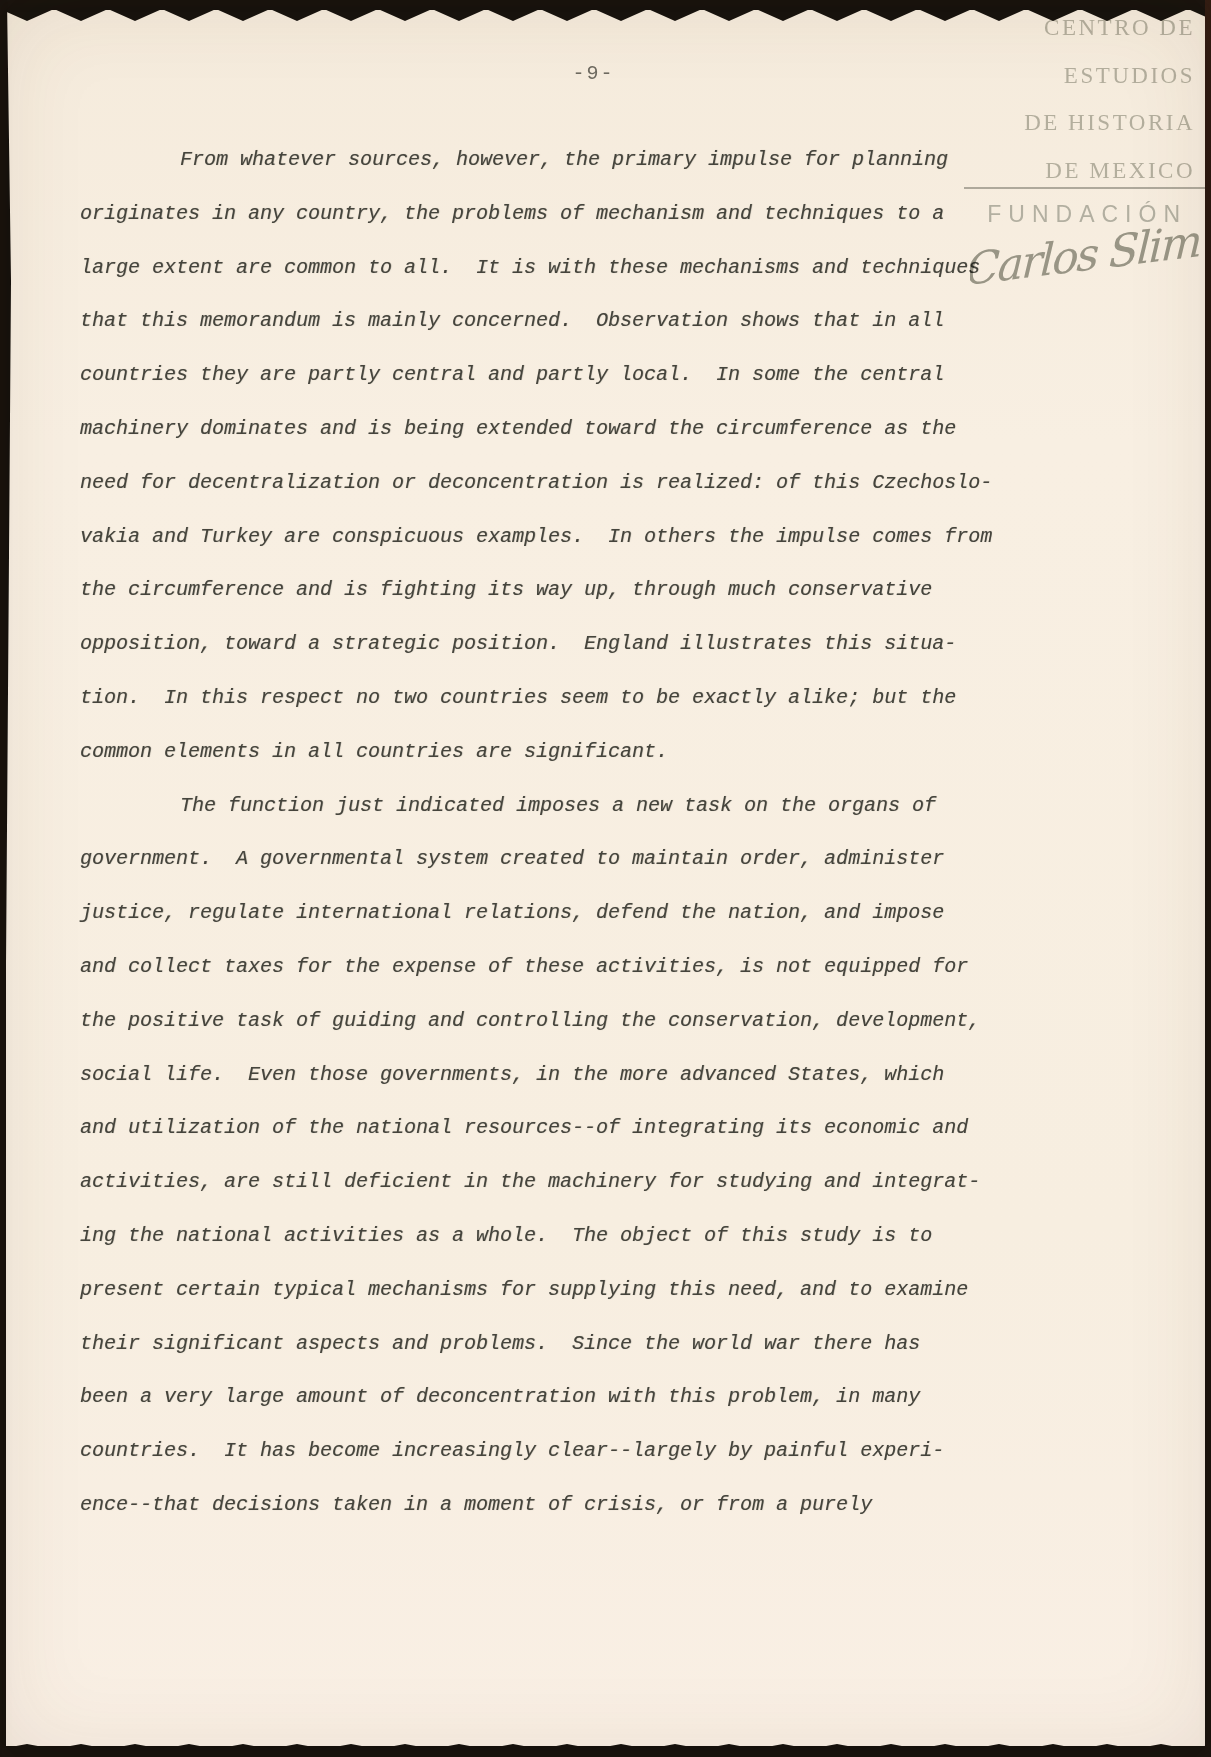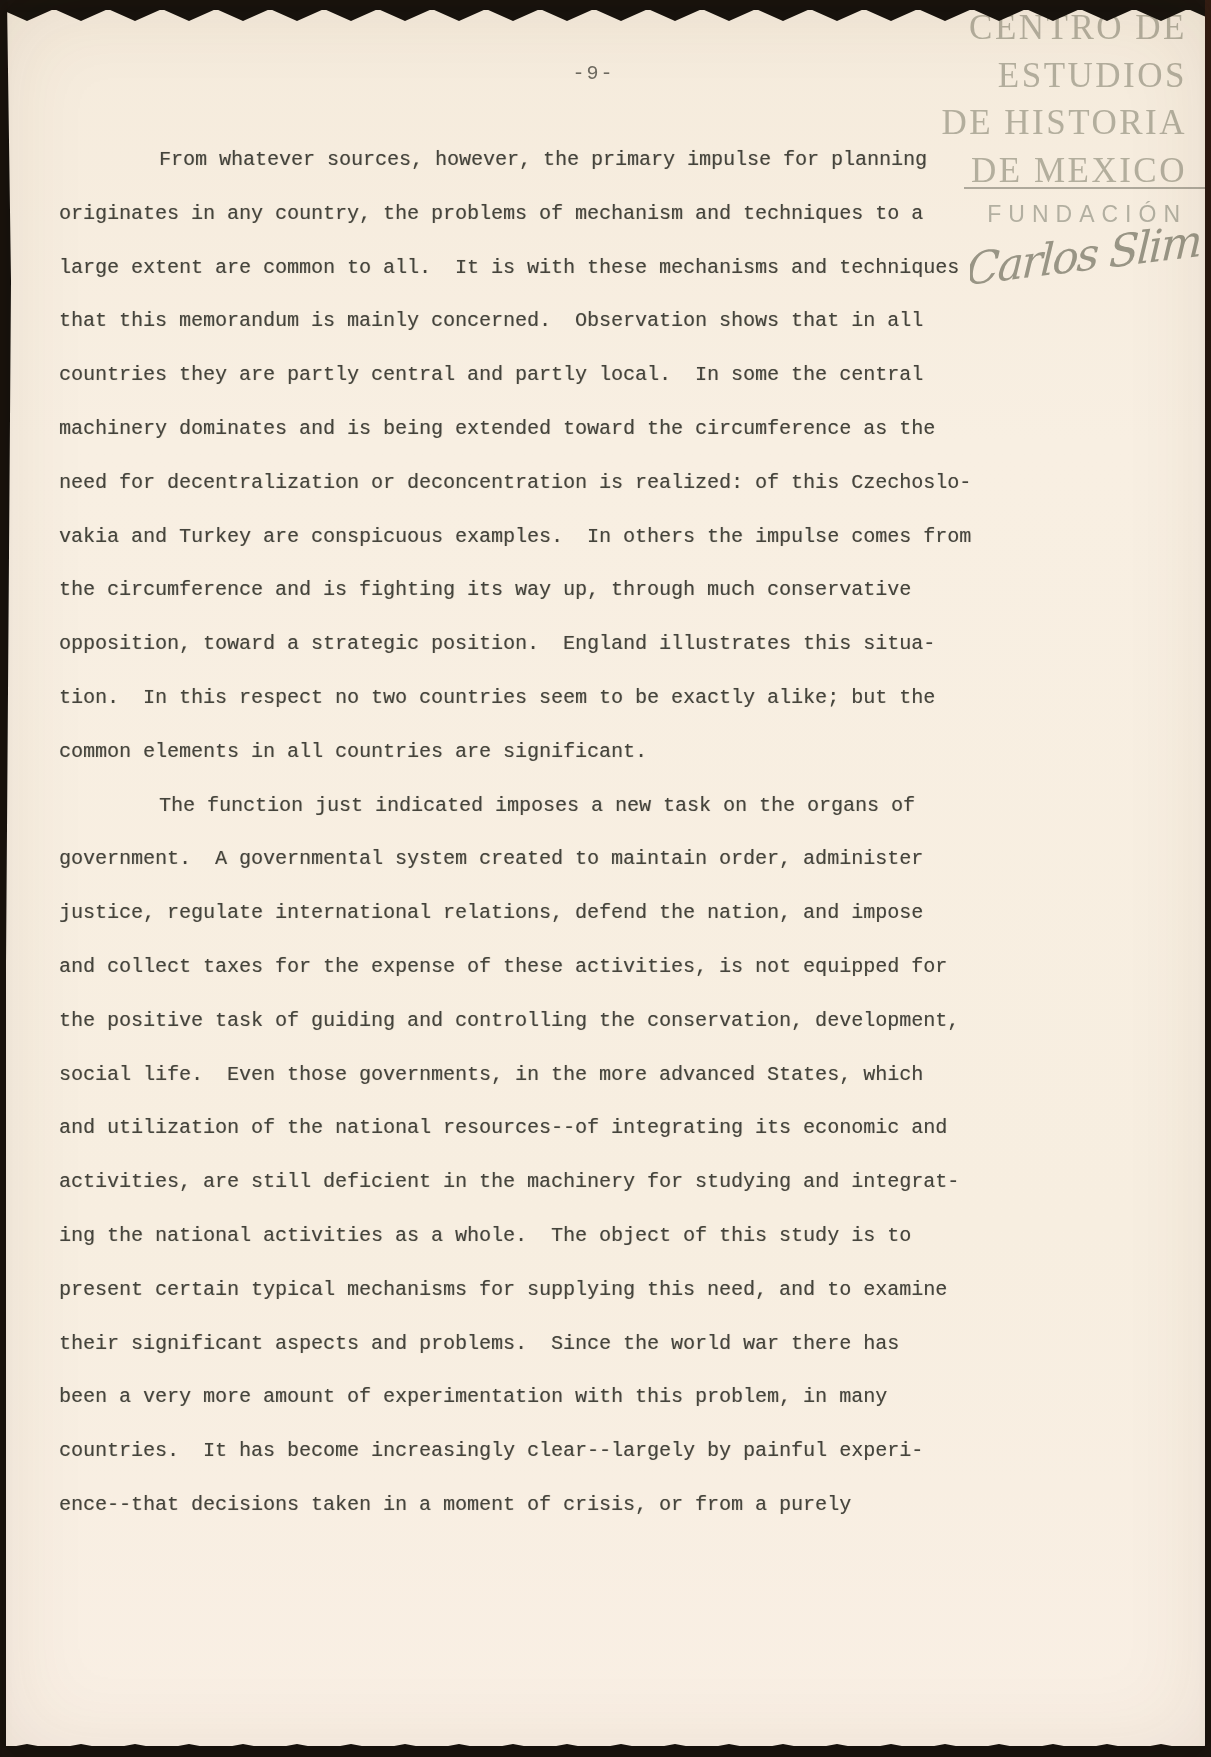--- a/index.html
+++ b/index.html
@@ -31,35 +31,35 @@
   .tear-bottom { position:absolute; bottom:0; left:0; width:100%; height:16px; z-index:5; }
 
   .page-number {
     position:absolute; top:62px; left:0; width:100%;
     text-align:center; transform:translateX(-12px);
     font-family:"Liberation Mono","DejaVu Sans Mono",monospace;
     font-size:20px; color:#6e6a60; letter-spacing:2px;
     z-index:2;
   }
   .typed-body {
-    position:absolute; left:59px; top:133px; width:1000px; z-index:2;
+    position:absolute; left:80px; top:133px; width:1000px; z-index:2;font-style:italic;
   }
   .tline {
     font-family:"Liberation Mono","DejaVu Sans Mono",monospace;
     font-size:20px; line-height:53.8px; white-space:pre;
     color:#45443c;
     text-shadow:0.4px 0.4px 0.7px rgba(69,68,60,0.45);
   }
   .tline.indent { text-indent:100px; }
 
   .watermark { position:absolute; inset:0; z-index:3; mix-blend-mode:multiply; pointer-events:none; }
   .wm-org {
-    position:absolute; top:4px; right:24px; text-align:right;
+    position:absolute; top:4px; right:16px; text-align:right;
     font-family:"Liberation Serif","DejaVu Serif",serif;
-    font-size:35px; line-height:47.5px; letter-spacing:2.5px;
+    font-size:23px; line-height:47.5px; letter-spacing:2.5px;
     color:rgba(122,126,114,0.52);
   }
   .wm-divider {
     position:absolute; top:187px; right:5px; width:242px; height:2px;
     background:rgba(108,110,102,0.50);
   }
   .wm-foundation {
     position:absolute; top:199px; right:24px;
     font-family:"Liberation Sans",sans-serif;
     font-size:23px; letter-spacing:7px;
@@ -111,21 +111,21 @@
   <div class="tline">government.  A governmental system created to maintain order, administer</div>
   <div class="tline">justice, regulate international relations, defend the nation, and impose</div>
   <div class="tline">and collect taxes for the expense of these activities, is not equipped for</div>
   <div class="tline">the positive task of guiding and controlling the conservation, development,</div>
   <div class="tline">social life.  Even those governments, in the more advanced States, which</div>
   <div class="tline">and utilization of the national resources--of integrating its economic and</div>
   <div class="tline">activities, are still deficient in the machinery for studying and integrat-</div>
   <div class="tline">ing the national activities as a whole.  The object of this study is to</div>
   <div class="tline">present certain typical mechanisms for supplying this need, and to examine</div>
   <div class="tline">their significant aspects and problems.  Since the world war there has</div>
-  <div class="tline">been a very more amount of experimentation with this problem, in many</div>
+  <div class="tline">been a very large amount of deconcentration with this problem, in many</div>
   <div class="tline">countries.  It has become increasingly clear--largely by painful experi-</div>
   <div class="tline">ence--that decisions taken in a moment of crisis, or from a purely</div>
 </div>
 
 <div class="watermark">
   <div class="wm-org">
     <div>CENTRO DE</div>
     <div>ESTUDIOS</div>
     <div>DE HISTORIA</div>
     <div>DE MEXICO</div>

